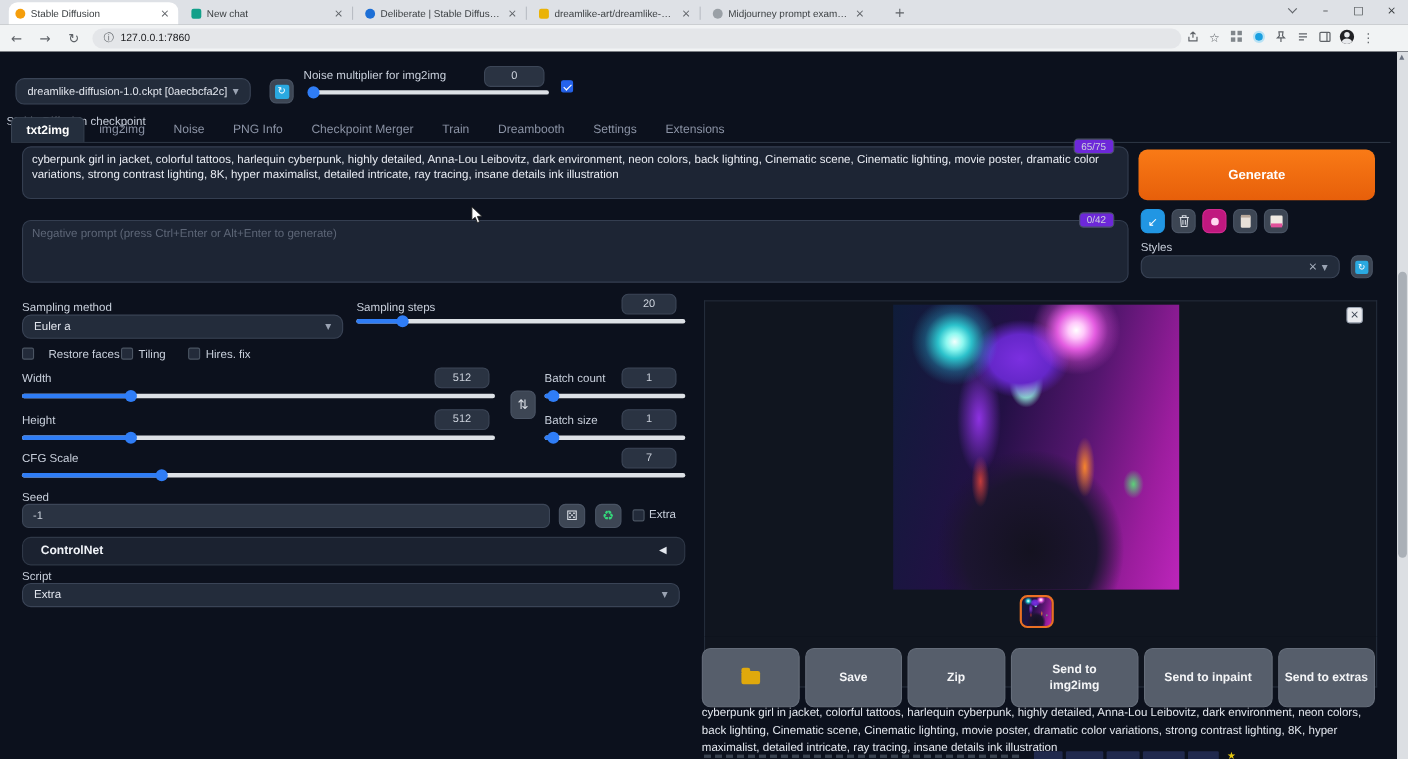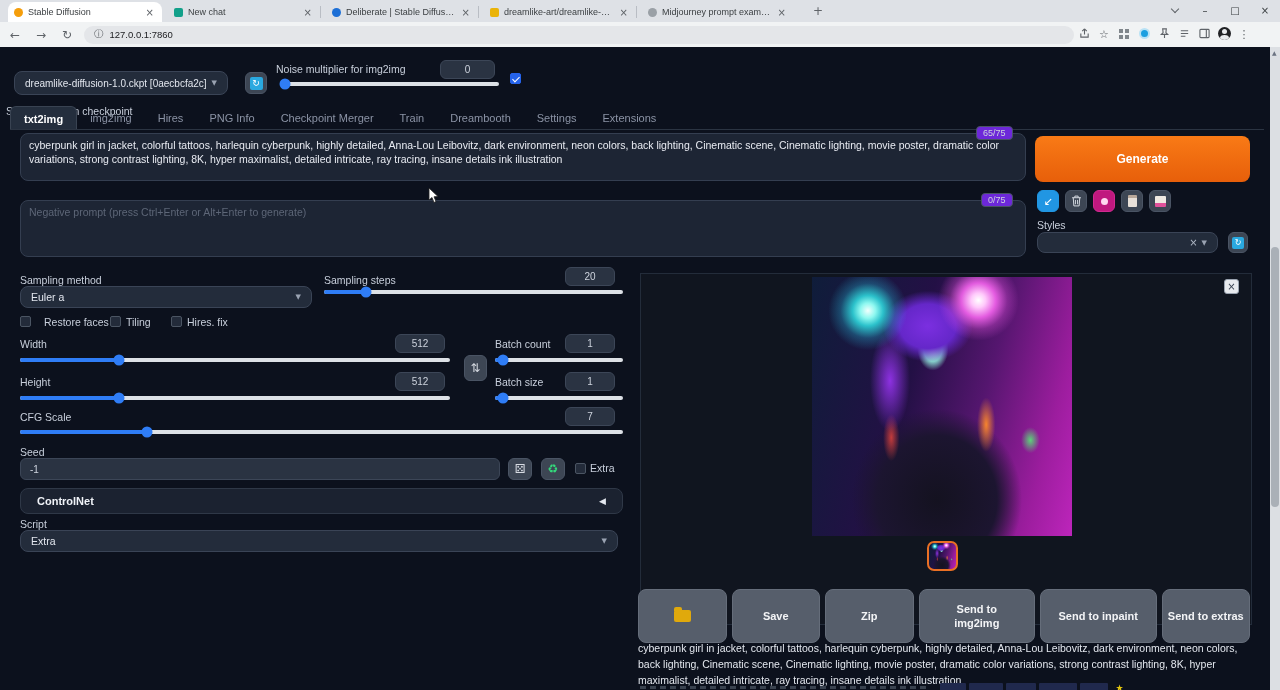--- a/index.html
+++ b/index.html
@@ -208,33 +208,33 @@
   <div class="slider" style="left:281px; top:35px; width:218px;">
     <div class="fill" style="width:2%;"></div>
     <div class="knob" style="left:2%;"></div>
   </div>
 
   <div class="cb checked" style="left:510px; top:26px;"></div>
 
   <div class="navtabs">
     <div class="navtab active">txt2img</div>
     <div class="navtab">img2img</div>
-    <div class="navtab">Hires</div>
+    <div class="navtab">Noise</div>
     <div class="navtab">PNG Info</div>
     <div class="navtab">Checkpoint Merger</div>
     <div class="navtab">Train</div>
     <div class="navtab">Dreambooth</div>
     <div class="navtab">Settings</div>
     <div class="navtab">Extensions</div>
   </div>
 
   <div class="counter" style="left:976px; top:79px;">65/75</div>
   <textarea class="prompt" style="left: 20px; top: 86px; width: 1006px; height: 48px;" spellcheck="false">cyberpunk girl in jacket, colorful tattoos, harlequin cyberpunk, highly detailed, Anna-Lou Leibovitz, dark environment, neon colors, back lighting, Cinematic scene, Cinematic lighting, movie poster, dramatic color variations, strong contrast lighting, 8K, hyper maximalist, detailed intricate, ray tracing, insane details ink illustration</textarea>
 
-  <div class="counter" style="left:981px; top:146px;">0/75</div>
+  <div class="counter" style="left:981px; top:146px;">0/42</div>
   <textarea class="prompt" style="left: 20px; top: 153px; width: 1006px; height: 57px;" spellcheck="false" placeholder="Negative prompt (press Ctrl+Enter or Alt+Enter to generate)"></textarea>
 
   <div class="generate">Generate</div>
 
   <div class="minibtn" style="left:1037px; top:143px; background:#2196e3; border-color:#2196e3;">
     <span class="glyph" style="color:#fff; font-size:11px;">↙</span>
   </div>
   <div class="minibtn" style="left:1065px; top:143px;">
     <svg width="11" height="12" viewBox="0 0 10 11">
         <path d="M1 2.5h8M3.5 2.5V1h3v1.5M2 2.5l.6 7.5h4.8l.6-7.5M4 4.5v4M6 4.5v4" stroke="#d7dbe2" stroke-width="0.9" fill="none"></path>

